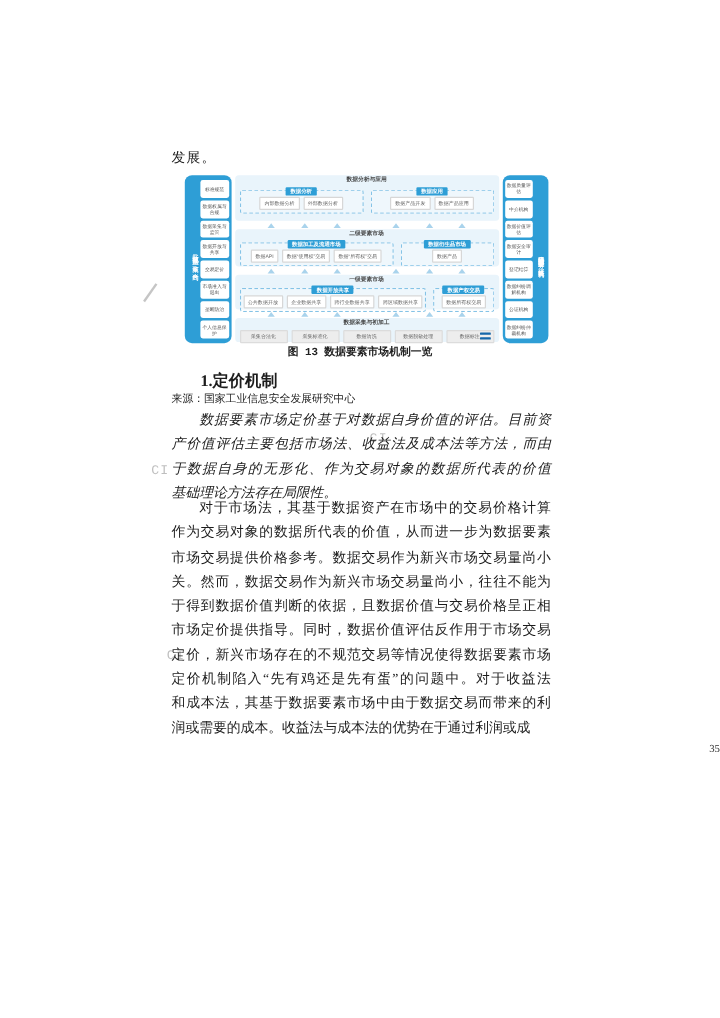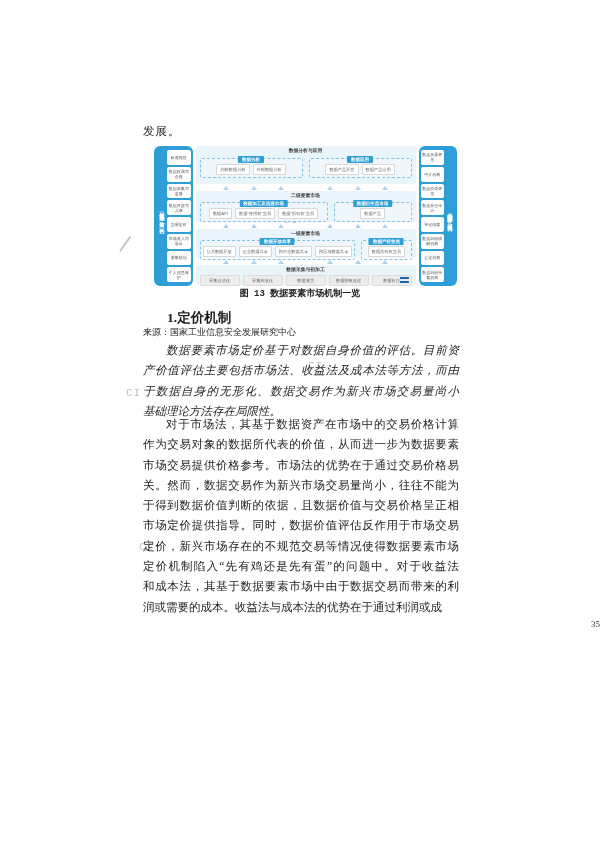--- a/index.html
+++ b/index.html
@@ -219,27 +219,27 @@
   </div>
 
   <div class="caption">图 13 数据要素市场机制一览</div>
   <div class="source">来源：国家工业信息安全发展研究中心</div>
 
   <div class="heading">1.定价机制</div>
 
   <div class="paras" style="top:340px;font-style:italic;">
       <div class="bodyline indent">数据要素市场定价基于对数据自身价值的评估。目前资</div>
       <div class="bodyline">产价值评估主要包括市场法、收益法及成本法等方法，而由</div>
-      <div class="bodyline">于数据自身的无形化、数据交易作为新兴市场交易量尚小</div>
+      <div class="bodyline">于数据自身的无形化、作为交易对象的数据所代表的价值</div>
       <div class="bodyline pend">基础理论方法存在局限性。</div>
     </div>
   <div class="paras" style="top:414px;">
       <div class="bodyline indent">对于市场法，其基于数据资产在市场中的交易价格计算</div>
       <div class="bodyline">作为交易对象的数据所代表的价值，从而进一步为数据要素</div>
-      <div class="bodyline">市场交易提供价格参考。市场法的优势在于通过交易价格易</div>
+      <div class="bodyline">市场交易提供价格参考。数据交易作为新兴市场交易量尚小</div>
       <div class="bodyline">关。然而，数据交易作为新兴市场交易量尚小，往往不能为</div>
       <div class="bodyline">于得到数据价值判断的依据，且数据价值与交易价格呈正相</div>
       <div class="bodyline">市场定价提供指导。同时，数据价值评估反作用于市场交易</div>
       <div class="bodyline">定价，新兴市场存在的不规范交易等情况使得数据要素市场</div>
       <div class="bodyline">定价机制陷入“先有鸡还是先有蛋”的问题中。对于收益法</div>
       <div class="bodyline">和成本法，其基于数据要素市场中由于数据交易而带来的利</div>
       <div class="bodyline pend">润或需要的成本。收益法与成本法的优势在于通过利润或成</div>
     </div>
 
   <div class="pagenum">35</div>

